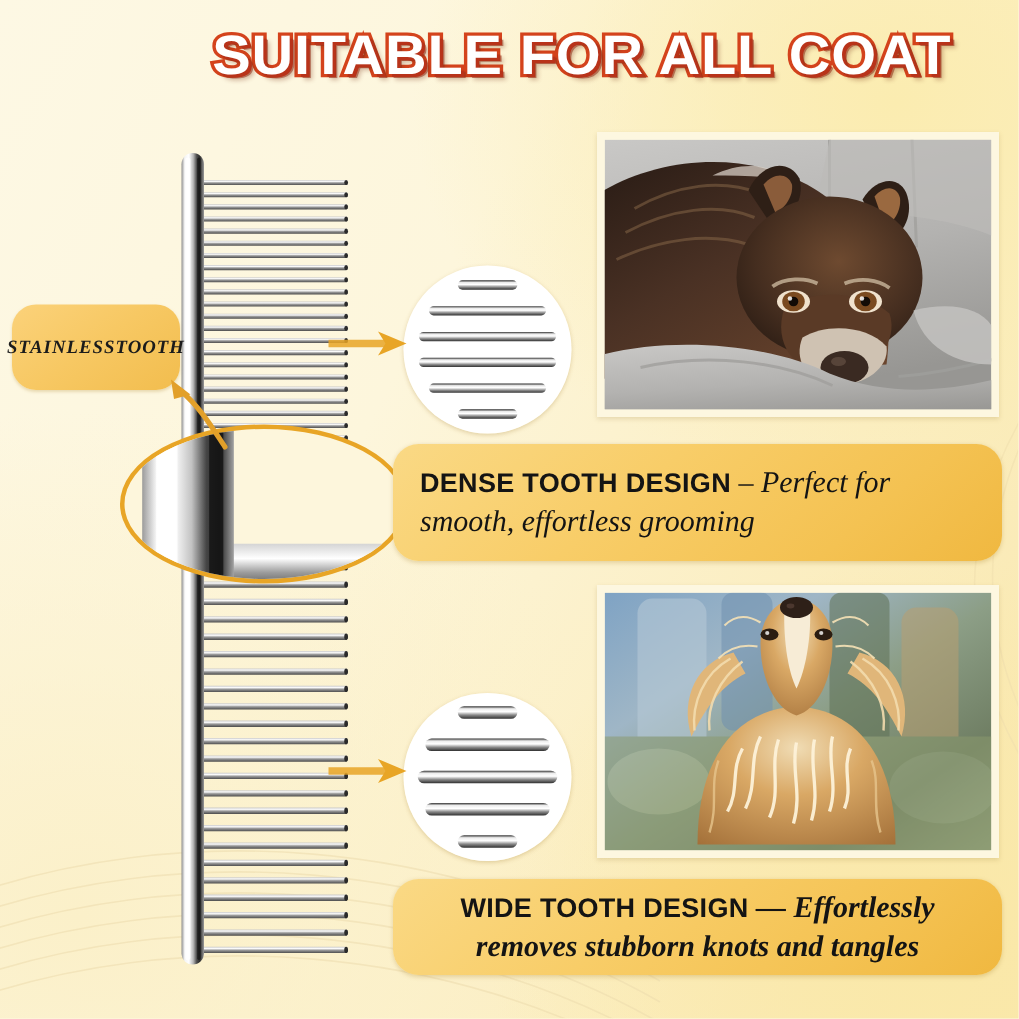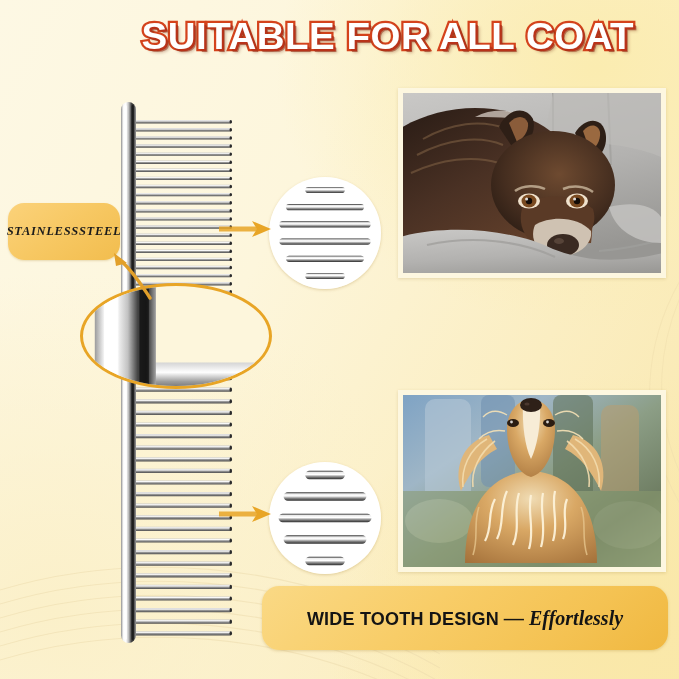--- a/index.html
+++ b/index.html
@@ -333,21 +333,21 @@
           </g>
         <rect x="116" y="0" width="26" height="520" fill="url(#spineGrad2)"></rect>
         <rect x="120" y="0" width="6" height="520" fill="#ffffff" opacity=".9"></rect>
         <rect x="135" y="0" width="4" height="520" fill="#141414" opacity=".85"></rect>
       </svg>
     </div>
   </div>
 
   <div class="ss-badge">
     <span>STAINLESS</span>
-    <span>STEEL</span>
+    <span>TOOTH</span>
   </div>
   <svg class="ss-arrow" viewBox="0 0 46 48" xmlns="http://www.w3.org/2000/svg">
     <path d="M42,46 C34,34 26,20 12,8" stroke="#e2a02a" stroke-width="3.4" fill="none" stroke-linecap="round"></path>
     <path d="M6,1 L19,11 L8,14 Z" fill="#e2a02a"></path>
   </svg>
 
   <div class="mag" id="mag-dense">
     <svg class="teeth" viewBox="0 0 112 112" xmlns="http://www.w3.org/2000/svg">
       <defs>
         <linearGradient id="mt1" x1="0" y1="0" x2="0" y2="1">
@@ -534,20 +534,27 @@
         <g stroke="#f6e2b6" stroke-width="1.4" fill="none" opacity=".9">
           <path d="M104,20 C94,14 86,16 80,22"></path>
           <path d="M152,20 C162,14 170,16 176,22"></path>
           <path d="M102,36 C90,34 82,38 76,44"></path>
           <path d="M154,36 C166,34 174,38 180,44"></path>
         </g>
       </svg>
     </div>
   </div>
 
+  <div class="caption" id="caption-dense">
+    <div class="cap-line">
+      <span class="cap-head">DENSE TOOTH DESIGN</span><span class="cap-em"> – </span><span class="cap-em">Perfect for</span>
+    </div>
+    <div class="cap-body">smooth, effortless grooming</div>
+  </div>
 
   <div class="caption" id="caption-wide">
     <div class="cap-line">
       <span class="cap-head">WIDE TOOTH DESIGN</span><span class="cap-em"> — </span><span class="cap-em">Effortlessly</span>
     </div>
+    <div class="cap-body">removes stubborn knots and tangles</div>
   </div>
 
 </div>
 
 </body></html>

